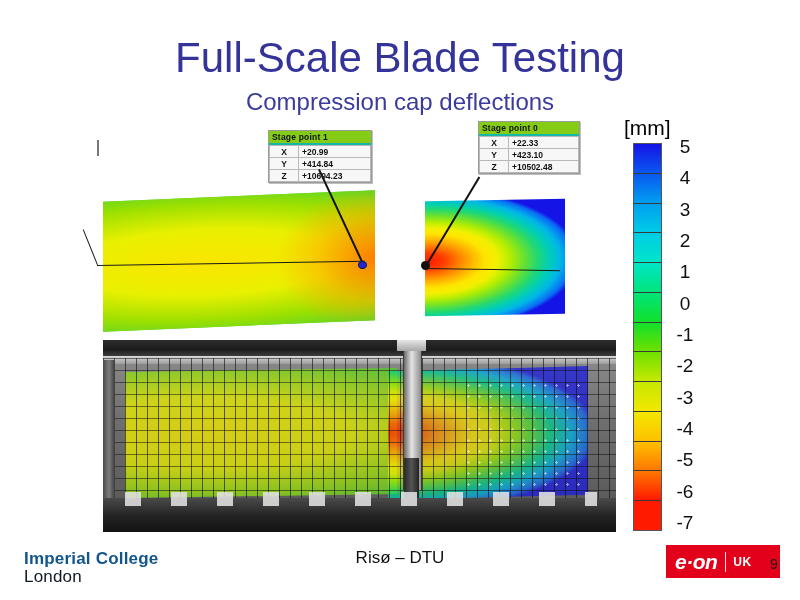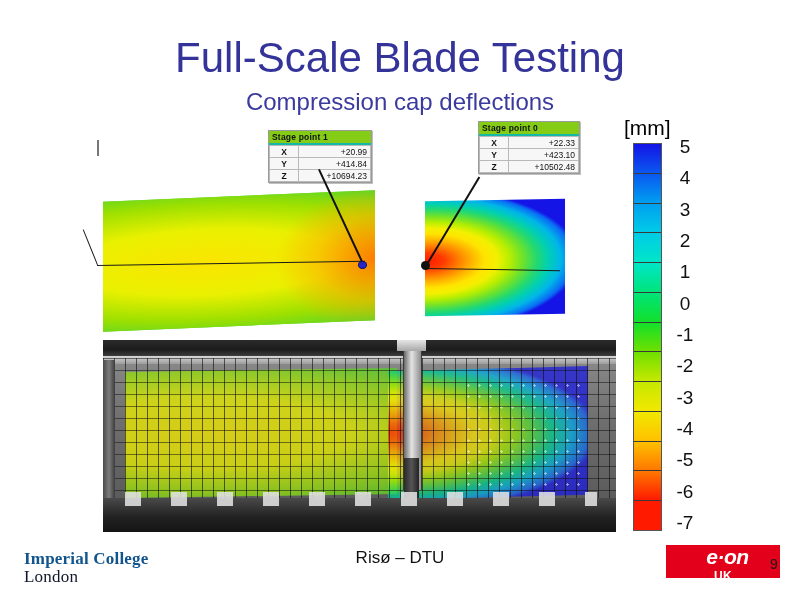--- a/index.html
+++ b/index.html
@@ -36,21 +36,21 @@
     padding:1px 3px;font-weight:bold;font-size:8.5px;
     border-bottom:2px solid #14b8a6;background:#84cc16;
     letter-spacing:.2px;
   }
   .stage-table table{border-collapse:collapse;width:100%;}
   .stage-table td{
     border:1px solid #b9b9b9;padding:0px 3px;height:11px;
     font-size:8.5px;background:#f7f7f7;
   }
   .stage-table td.lbl{width:22px;text-align:center;font-weight:bold;}
-  .stage-table td.val{text-align:right;min-width:58px;}
+  .stage-table td.val{text-align:left;min-width:58px;font-weight:bold;}
   #stage1{left:268px;top:130px;width:102px;}
   #stage0{left:478px;top:121px;width:100px;}
 
   
   .plot{position:absolute;}
   #plot-left{left:103px;top:196px;width:272px;height:130px;}
   #plot-right{left:425px;top:200px;width:140px;height:115px;}
 
   .plot-left-shape{
     position:absolute;inset:0;
@@ -184,28 +184,28 @@
   }
 
   
   .credit{
     position:absolute;left:0;right:0;top:542px;text-align:center;
   }
   .credit .line1{font-size:11.5px;color:#111;}
   .credit .line2{font-size:17px;color:#111;margin-top:6px;}
 
   .imperial{
-    position:absolute;left:24px;top:550px;line-height:1.06;font-family:Liberation Serif, serif;
+    position:absolute;left:24px;top:550px;line-height:1.06;
   }
   .imperial .ic{font-size:17px;font-weight:bold;color:#12558c;letter-spacing:.2px;}
   .imperial .lon{font-size:17px;color:#0f172a;letter-spacing:.2px;}
 
   .eon{
     position:absolute;left:666px;top:545px;width:114px;height:33px;
-    background:#e2001a;display:flex;align-items:center;flex-direction:column;
+    background:#e2001a;display:flex;align-items:center;
   }
   .eon .word{
     color:#fff;font-size:21px;font-weight:bold;font-style:italic;
     padding-left:9px;letter-spacing:-.5px;
   }
   .eon .bar{width:1px;height:20px;background:#fff;margin:0 7px 0 8px;opacity:.9;}
   .eon .uk{color:#ffffff;font-size:12px;font-weight:bold;letter-spacing:.4px;}
   .pagenum{
     position:absolute;left:770px;top:556px;
     font-size:14px;color:#1a1a1a;

